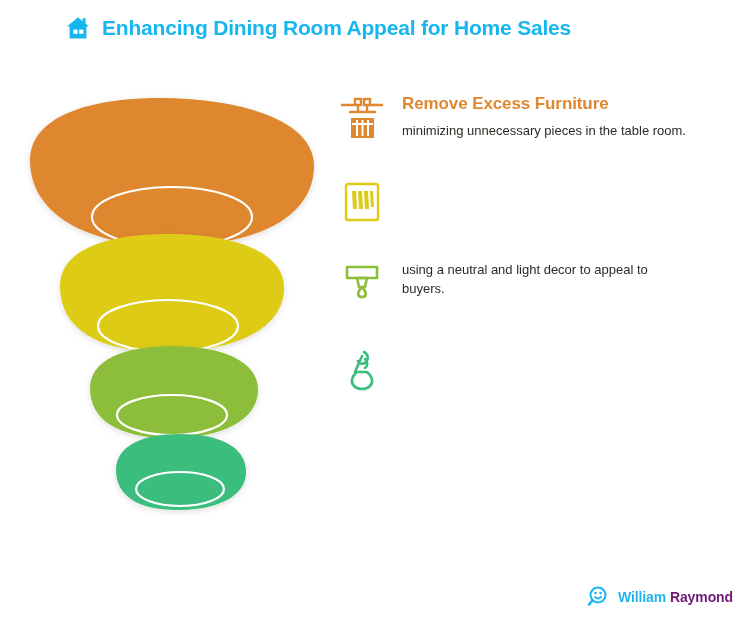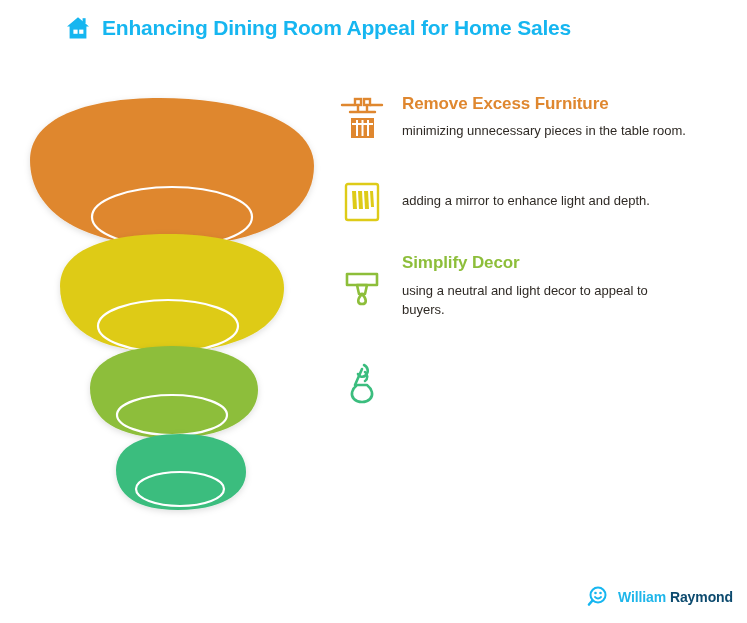--- a/index.html
+++ b/index.html
@@ -100,21 +100,21 @@
     gap: 7px;
   }
   .brand-icon { width: 24px; height: 24px; display: block; flex: 0 0 auto; }
   .brand-name {
     font-size: 14px;
     font-weight: bold;
     white-space: nowrap;
     letter-spacing: -0.1px;
   }
   .brand-name .b1 { color: #1fb6ea; margin-top: 12px; }
-  .brand-name .b2 { color: #0c4a6e; margin-top: 45px; }
+  .brand-name .b2 { color: #701a75; margin-top: 45px; }
 </style>
 </head>
 <body>
 
 <div id="canvas">
 
   <div class="header">
     <span class="header-icon">
       <svg viewBox="0 0 28 28" width="28" height="28" aria-hidden="true">
         <g fill="#16b6f0">
@@ -215,39 +215,37 @@
             <g fill="#decb18">
               <path d="M12 11 h4 l1 18 h-4 z"></path>
               <path d="M18 11 h4 l1 18 h-4 z"></path>
               <path d="M24 11 h4 l1 18 h-4 z"></path>
               <path d="M30 11 h3 l1 16 h-3 z"></path>
             </g>
           </svg>
         </span>
       </div>
       <div class="step-text">
-        <p class="step-desc">adding a mirror to enhance light and depth.</p>
       </div>
     </div>
 
     <div class="step" style="margin-bottom:36px;">
       <div class="step-icon-wrap">
         <span>
           <svg viewBox="0 0 44 48" width="44" height="48" aria-hidden="true">
             <g fill="none" stroke="#8dbe3a" stroke-width="2.6" stroke-linejoin="round">
               <path d="M7 9 h30 v11 h-30 z"></path>
               <path d="M17 20 h10 l-2 9 h-6 z"></path>
               <path d="M22 29 c5 5 5 10 0 10 c-5 0 -5 -5 0 -10 z"></path>
             </g>
             <rect x="13" y="11" width="18" height="7" fill="#ffffff"></rect>
           </svg>
         </span>
       </div>
       <div class="step-text">
-        <p class="step-title" style="color:#8dbe3a">Simplify Decor</p>
         <p class="step-desc">using a neutral and light decor to appeal to buyers.</p>
       </div>
     </div>
 
     <div class="step">
       <div class="step-icon-wrap">
         <span>
           <svg viewBox="0 0 44 52" width="44" height="52" aria-hidden="true">
             <g fill="none" stroke="#3bbd7e" stroke-width="2.6" stroke-linecap="round" stroke-linejoin="round">
               <path d="M24 6 c4 2 5 7 2 10 c-3 3 -7 2 -8 -1"></path>

